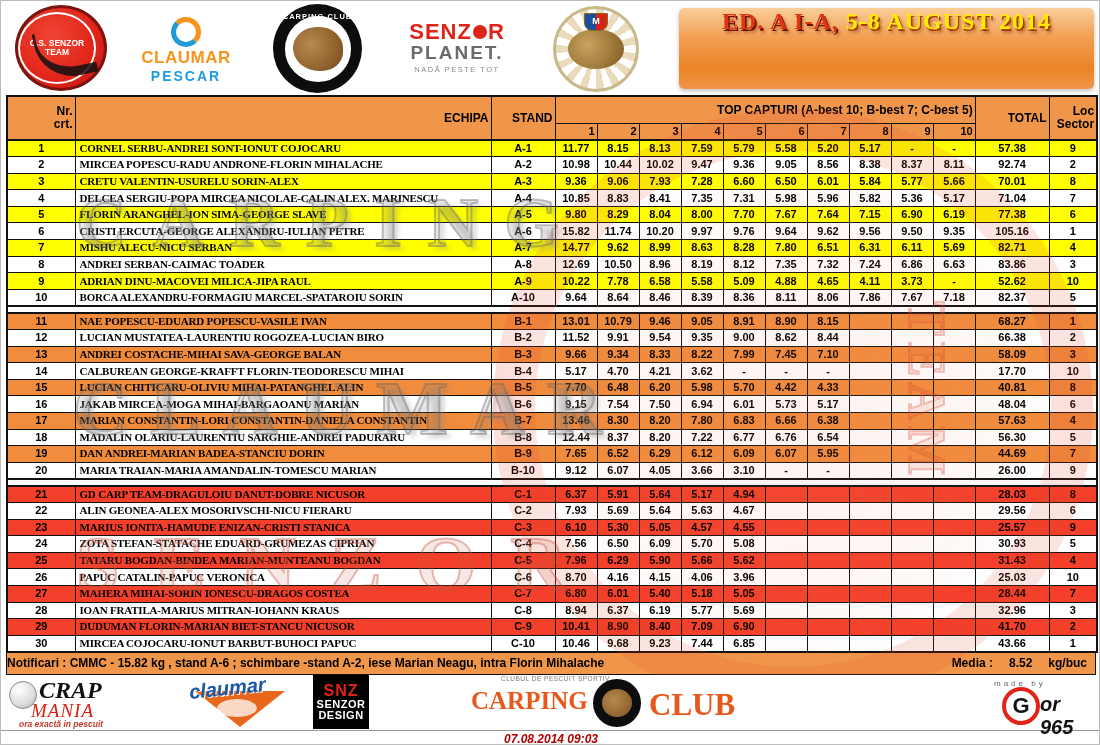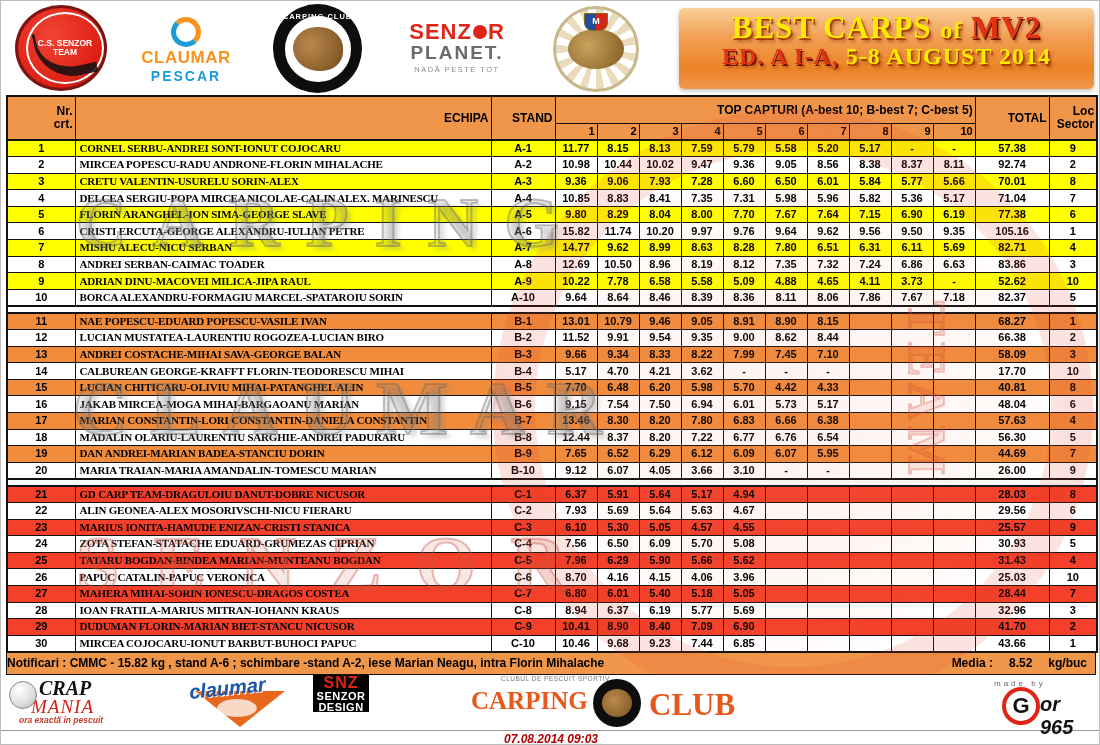--- a/index.html
+++ b/index.html
@@ -3,21 +3,21 @@
 <meta charset="utf-8">
 <style>
   html,body{margin:0;padding:0;background:#fff;}
   #stage{position:relative;width:1100px;height:745px;background:#fff;overflow:hidden;
          font-family:"Liberation Sans","DejaVu Sans",sans-serif;box-sizing:border-box;
          border:1px solid #bdbdbd;}
   
   .top-banner{position:absolute;left:0;top:0;width:1100px;height:92px;background:#fff;}
   .logo{position:absolute;}
   .oval-team{left:14px;top:4px;width:92px;height:86px;background:radial-gradient(ellipse at 40% 35%, #f04434 0%, #e02418 60%, #c41210 100%);
-     border-radius:50%;border:3px solid #7d1410;display:flex;align-items:center;justify-content:flex-end;box-sizing:border-box;}
+     border-radius:50%;border:3px solid #7d1410;display:flex;align-items:center;justify-content:flex-start;box-sizing:border-box;}
   .oval-team .inner{width:74px;height:68px;border:2px solid #fff;border-radius:50%;display:flex;flex-direction:column;
      align-items:center;justify-content:center;color:#fff;font-weight:bold;font-size:8.5px;text-align:center;line-height:1.1;}
   .oval-team .rod{position:absolute;left:18px;bottom:10px;width:55px;height:40px;
      border-left:3px solid #111;border-bottom:10px solid #111;border-bottom-left-radius:40px;transform:rotate(-12deg);opacity:.85;}
   .claumar-top{left:126px;top:16px;width:118px;height:66px;text-align:center;}
   .claumar-top .ring{width:30px;height:30px;border-radius:50%;margin:0 auto 1px;
      border:5px solid #1d9cd8;border-top-color:#f7941d;border-right-color:#f7941d;box-sizing:border-box;}
   .claumar-top .l1{color:#f7941d;font-weight:800;font-size:17px;letter-spacing:.5px;}
   .claumar-top .l2{color:#1d9cd8;font-weight:800;font-size:14px;letter-spacing:2px;}
   .carping-badge{left:272px;top:3px;width:89px;height:89px;border-radius:50%;background:#0d0d0d;
@@ -90,31 +90,31 @@
   .wm-senzor{left:75px;top:518px;font-size:78px;letter-spacing:34px;
      color:rgba(200,90,70,.14);-webkit-text-stroke:2px rgba(200,80,60,.38);}
   .wm-team{left:896px;top:300px;font-size:52px;letter-spacing:6px;writing-mode:vertical-rl;
      color:rgba(220,80,60,.12);-webkit-text-stroke:2px rgba(215,75,55,.30);}
   
   .bottom{position:absolute;left:0;top:674px;width:1100px;height:54px;background:#fff;z-index:4;}
   .blogo{position:absolute;}
   .crap-mania{left:8px;top:4px;width:150px;font-style:italic;line-height:.95;}
   .crap-mania .ball{position:absolute;left:0;top:2px;width:26px;height:26px;border-radius:50%;
      background:radial-gradient(circle at 35% 30%, #fff 0%, #ddd 60%, #aaa 100%);border:1px solid #888;}
-  .crap-mania .l1{margin-left:30px;color:#111;font-weight:800;font-size:20px;font-family:"Liberation Serif",serif;}
+  .crap-mania .l1{margin-left:30px;color:#111;font-weight:800;font-size:24px;font-family:"Liberation Serif",serif;}
   .crap-mania .l2{margin-left:22px;color:#d42414;font-weight:400;font-size:19px;font-family:"Liberation Serif",serif;letter-spacing:1px;}
   .crap-mania .l3{margin-left:10px;color:#c0392b;font-size:8.5px;font-weight:bold;}
   .claumar-tri{left:186px;top:2px;width:110px;height:50px;}
   .claumar-tri .tri{position:absolute;left:8px;top:14px;width:0;height:0;
      border-left:45px solid transparent;border-right:45px solid transparent;border-top:36px solid #e8671b;}
   .claumar-tri .txt{position:absolute;left:2px;top:0px;color:#1d57a8;font-weight:800;font-size:20px;
      font-style:italic;transform:rotate(-6deg);text-shadow:1px 1px 0 #fff;}
   .claumar-tri .fish3{position:absolute;left:30px;top:22px;width:40px;height:18px;border-radius:50%;
      background:rgba(255,255,255,.75);}
-  .snz-box{left:312px;top:0px;width:56px;height:37px;background:#000;color:#fff;text-align:center;
+  .snz-box{left:312px;top:0px;width:56px;height:54px;background:#000;color:#fff;text-align:center;
      display:flex;flex-direction:column;justify-content:center;line-height:1.0;}
   .snz-box .l1{color:#e02418;font-weight:800;font-size:16px;letter-spacing:1px;}
   .snz-box .l2,.snz-box .l3{font-weight:bold;font-size:11px;letter-spacing:.5px;}
   .carping-horiz{left:470px;top:0px;width:250px;height:54px;}
   .carping-horiz .small{position:absolute;left:30px;top:0;color:#777;font-size:6.5px;letter-spacing:.5px;}
   .carping-horiz .w1{position:absolute;left:0px;top:12px;color:#e8581b;font-weight:800;font-size:25px;
      font-family:"Liberation Serif",serif;}
   .carping-horiz .circ{position:absolute;left:122px;top:4px;width:48px;height:48px;border-radius:50%;background:#0d0d0d;
      display:flex;align-items:center;justify-content:center;}
   .carping-horiz .circ .in{width:30px;height:28px;border-radius:50%;background:radial-gradient(circle at 40% 40%, #b98a4e, #7a521f);}
@@ -162,25 +162,20 @@
       <div class="arc-label">CARPING CLUB</div>
       <div class="ring2">
           <div class="fish"></div>
         </div>
     </div>
     <div class="logo moara-badge">
       <div class="crest">M</div>
       <div class="fish2"></div>
     </div>
     <div class="logo title-banner">
-      <div class="title-l1">
-        <span class="ty">BEST CARPS</span>
-        <span class="tof">of</span>
-        <span class="tr-red">MV2</span>
-      </div>
       <div class="title-l2">
         <span class="tr-red">ED. A I-A,</span>
         <span class="ty">5-8 AUGUST 2014</span>
       </div>
     </div>
   </div>
 
   <div class="table-wrap">
     <table class="results">
       <colgroup>

